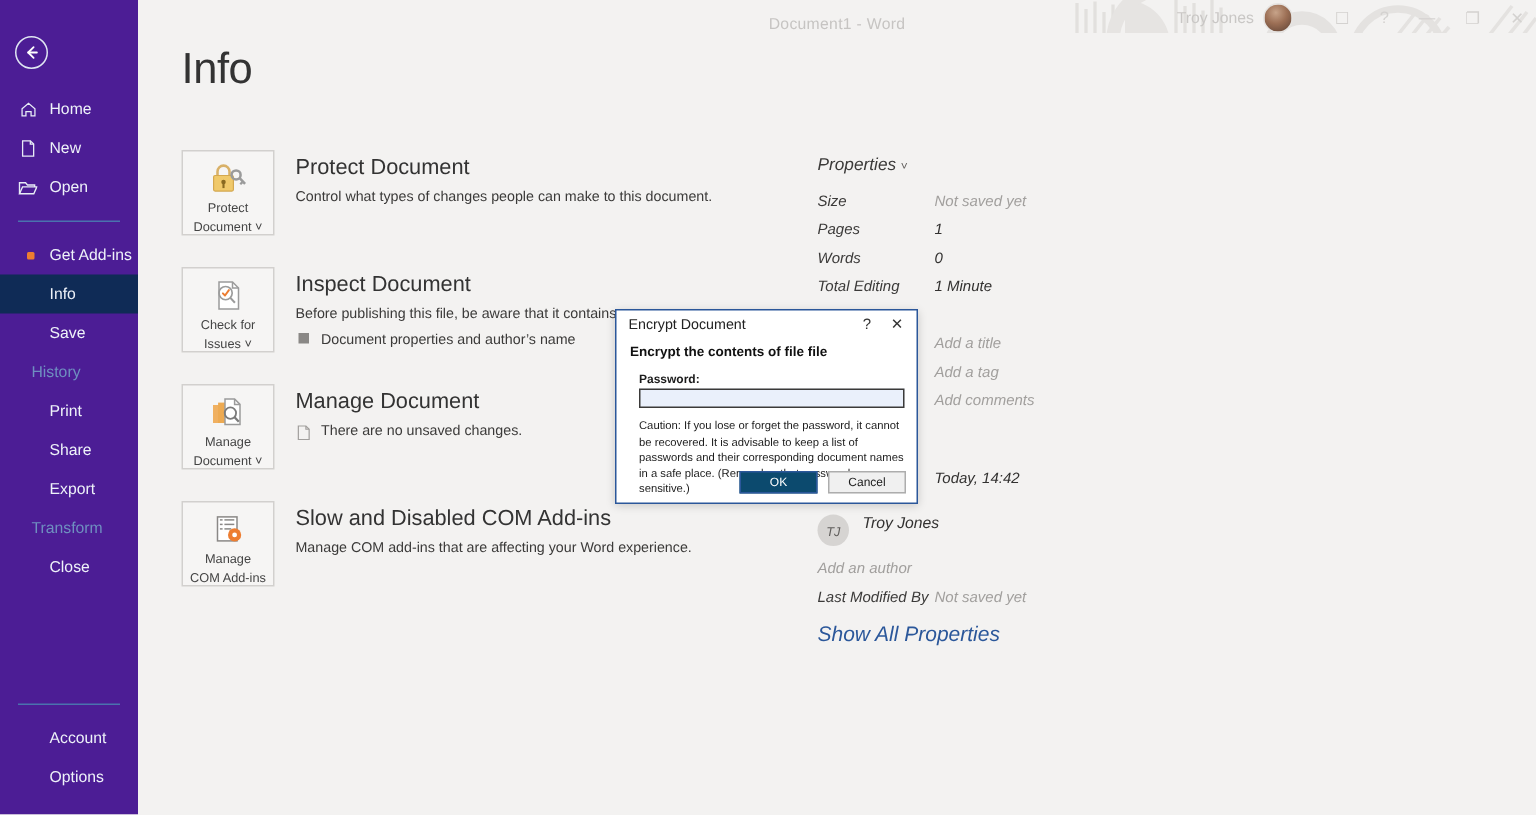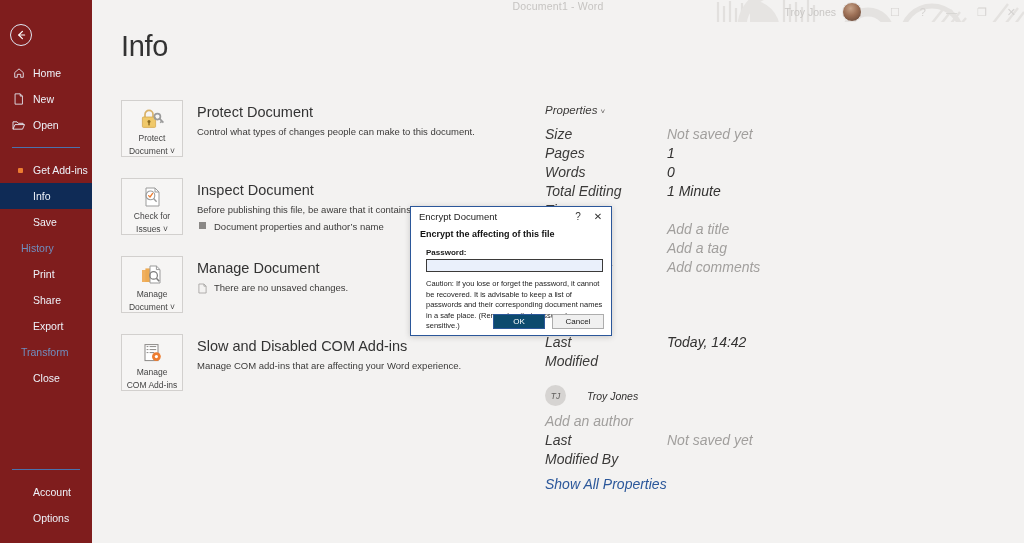--- a/index.html
+++ b/index.html
@@ -10,37 +10,37 @@
     background: #f3f2f1;
   }
   #app { position: relative; width: 1024px; height: 543px; background: #f3f2f1; }
 
   
   .topart { position: absolute; top: 0; right: 0; width: 324px; height: 60px; overflow: hidden; pointer-events: none; }
 
   
   .titlebar {
     position: absolute; top: 0; left: 92px; right: 0; height: 22px;
-    display: flex; align-items: flex-start; justify-content: center;
+    display: flex; align-items: flex-end; justify-content: center;
   }
   .doc-title { font-size: 10.5px; color: #c6c4c2; letter-spacing: .2px; }
 
   .acct { position: absolute; top: 2px; right: 162px; display: flex; align-items: center; gap: 6px; }
   .acct-name { font-size: 10.5px; color: #c9c7c5; }
   .avatar {
     width: 20px; height: 20px; border-radius: 50%;
     background: radial-gradient(circle at 42% 30%, #c7a389 0%, #9c6f55 45%, #5b4033 100%);
     border: 1px solid #e6e4e2;
   }
   .wincontrols { position: absolute; top: 0; right: 8px; height: 24px; display: flex; align-items: center; gap: 20px; color: #d4d2d0; font-size: 11px; }
 
   
   .sidebar {
     position: absolute; top: 0; left: 0; width: 92px; height: 543px;
-    background: #7f1d1d;
+    background: #4c1d95;
   }
   .back-btn {
     margin: 24px 0 0 10px; width: 22px; height: 22px; border-radius: 50%;
     border: 1.4px solid #dfe6f2; color: #ffffff;
     display: flex; align-items: center; justify-content: center;
     font-size: 12px; line-height: 1; cursor: pointer;
   }
   .nav { margin-top: 14px; }
   .nav-item {
     height: 26px; display: flex; align-items: center; gap: 8px;
@@ -74,26 +74,26 @@
   .sec-desc { font-size: 9.5px; color: #3b3a39; line-height: 14px; }
   .sec-bullets { margin-top: 3px; }
   .bullet { display: flex; align-items: flex-start; gap: 7px; font-size: 9.5px; color: #3b3a39; line-height: 14px; }
   .bullet .bico { width: 10px; flex: 0 0 10px; display:flex; justify-content:center; padding-top:2px; }
   .sq { width: 7px; height: 7px; background: #8a8886; display: inline-block; }
 
   
   .props { position: absolute; left: 453px; top: 82px; width: 250px; font-style: italic; }
   .props-head { font-size: 11.5px; color: #3b3a39; margin-bottom: 9px; cursor: pointer; }
   .props-head .chev { font-size: 8px; color: #605e5c; margin-left: 3px; }
-  .prow { display: flex; font-size: 14px; line-height: 19px; gap: 44px; }
+  .prow { display: flex; font-size: 10px; line-height: 19px; }
   .pk { width: 78px; flex: 0 0 78px; color: #3b3a39; }
   .pv { color: #323130; }
   .pv.muted { color: #a19f9d; cursor: pointer; }
   .prelated { margin-top: 14px; }
-  .person { display: flex; align-items: center; gap: 21px; margin-top: 4px; margin-bottom: 6px; }
+  .person { display: flex; align-items: flex-start; gap: 9px; margin-top: 4px; margin-bottom: 6px; }
   .pavatar {
     width: 21px; height: 21px; border-radius: 50%; background: #d6d4d2;
     color: #5f5d5b; font-size: 8.5px; display: flex; align-items: center; justify-content: center;
   }
   .pname { font-size: 10.5px; color: #323130; }
   .link { font-size: 14px; color: #2b579a; text-decoration: none; cursor: pointer; }
 
   
   .dlg {
     position: absolute; left: 410px; top: 206px; width: 202px; height: 130px;
@@ -392,21 +392,21 @@
       </div>
       <div class="prow">
         <span class="pk">Tags</span>
         <span class="pv muted">Add a tag</span>
       </div>
       <div class="prow">
         <span class="pk">Comments</span>
         <span class="pv muted">Add comments</span>
       </div>
 
-      <div class="prow" style="margin-top:56px">
+      <div class="prow" style="margin-top:33px">
         <span class="pk">Last Modified</span>
         <span class="pv">Today, 14:42</span>
       </div>
 
       <div class="prelated">
         <div class="person">
           <span class="pavatar">TJ</span>
           <span class="pname">Troy Jones</span>
         </div>
         <div class="prow">
@@ -423,21 +423,21 @@
     </div>
   </div>
 
   <div class="dlg">
     <div class="dlg-title">
       <span class="t">Encrypt Document</span>
       <span class="dlg-btn">?</span>
       <span class="dlg-btn">✕</span>
     </div>
     <div class="dlg-body">
-      <div class="dlg-h">Encrypt the affecting of this file</div>
+      <div class="dlg-h">Encrypt the contents of file file</div>
       <div class="dlg-lbl">Password:</div>
       <input class="pwd-input" type="password" autofocus="" placeholder="" style="">
       <div class="dlg-caution">Caution: If you lose or forget the password, it cannot be recovered. It is advisable to keep a list of passwords and their corresponding document names in a safe place. (Remember that passwords are case-sensitive.)</div>
     </div>
     <div class="dlg-foot">
       <span class="btn btn-pri">OK</span>
       <span class="btn btn-sec">Cancel</span>
     </div>
   </div>
 

